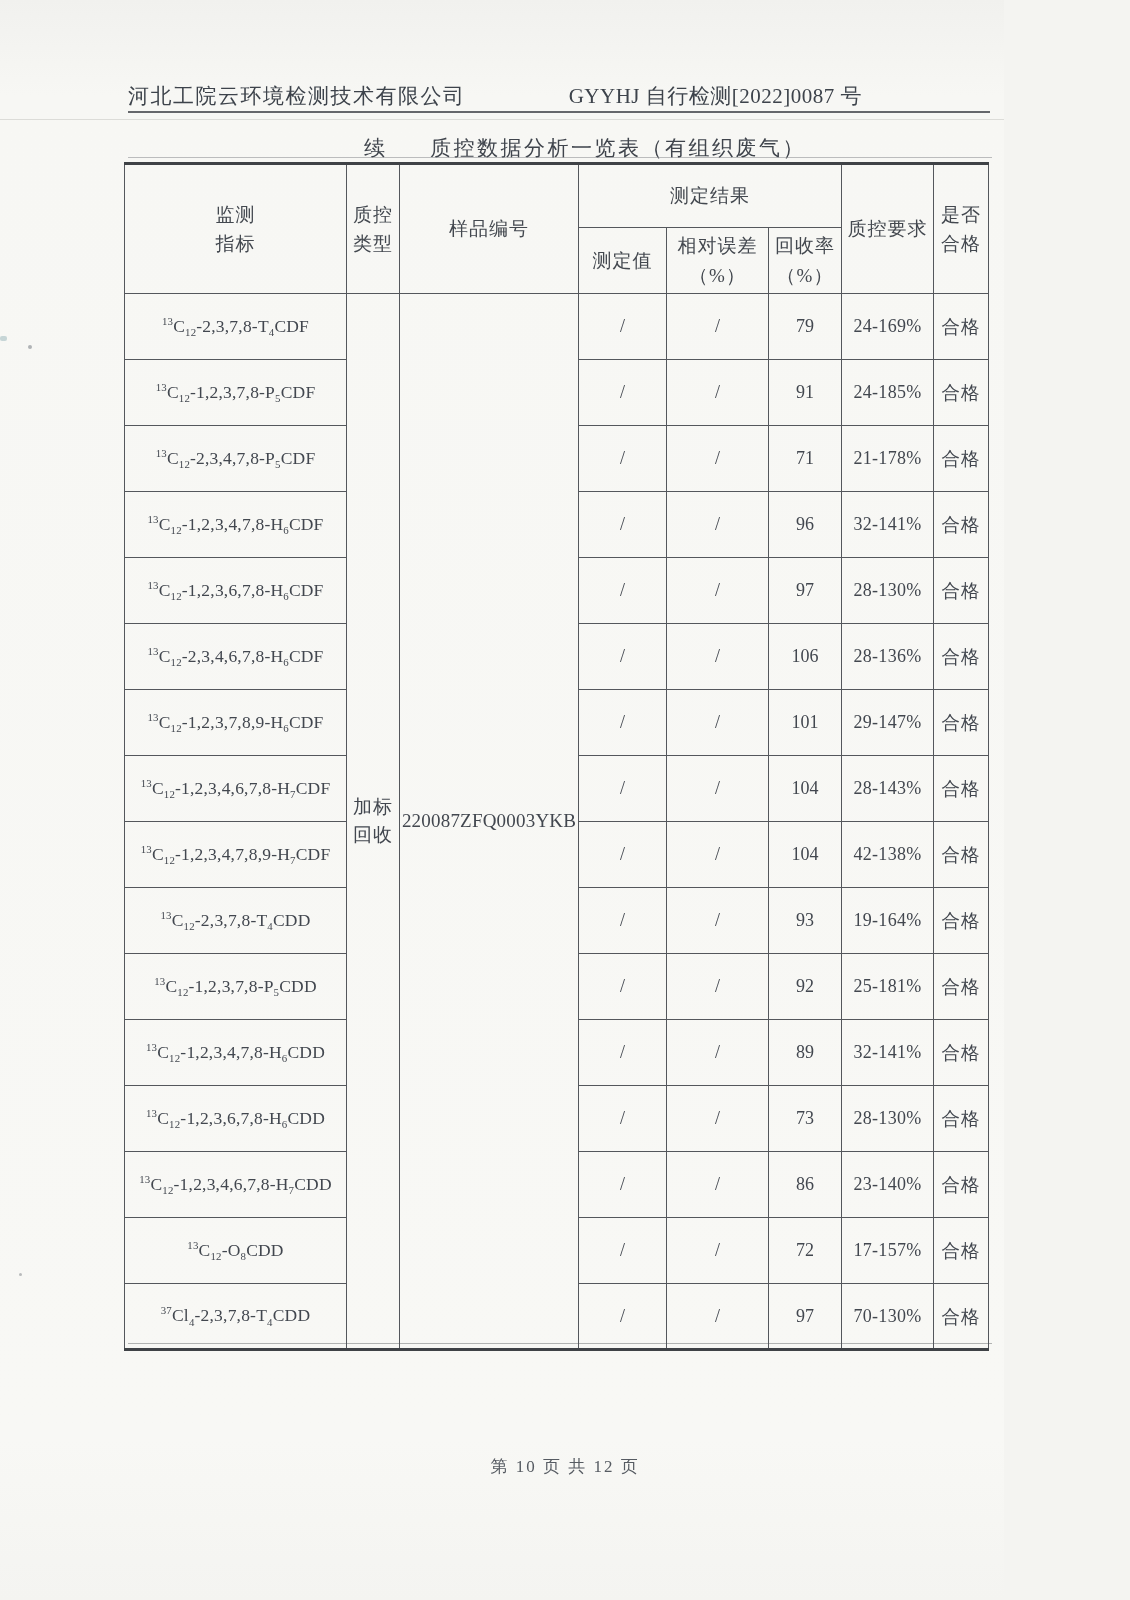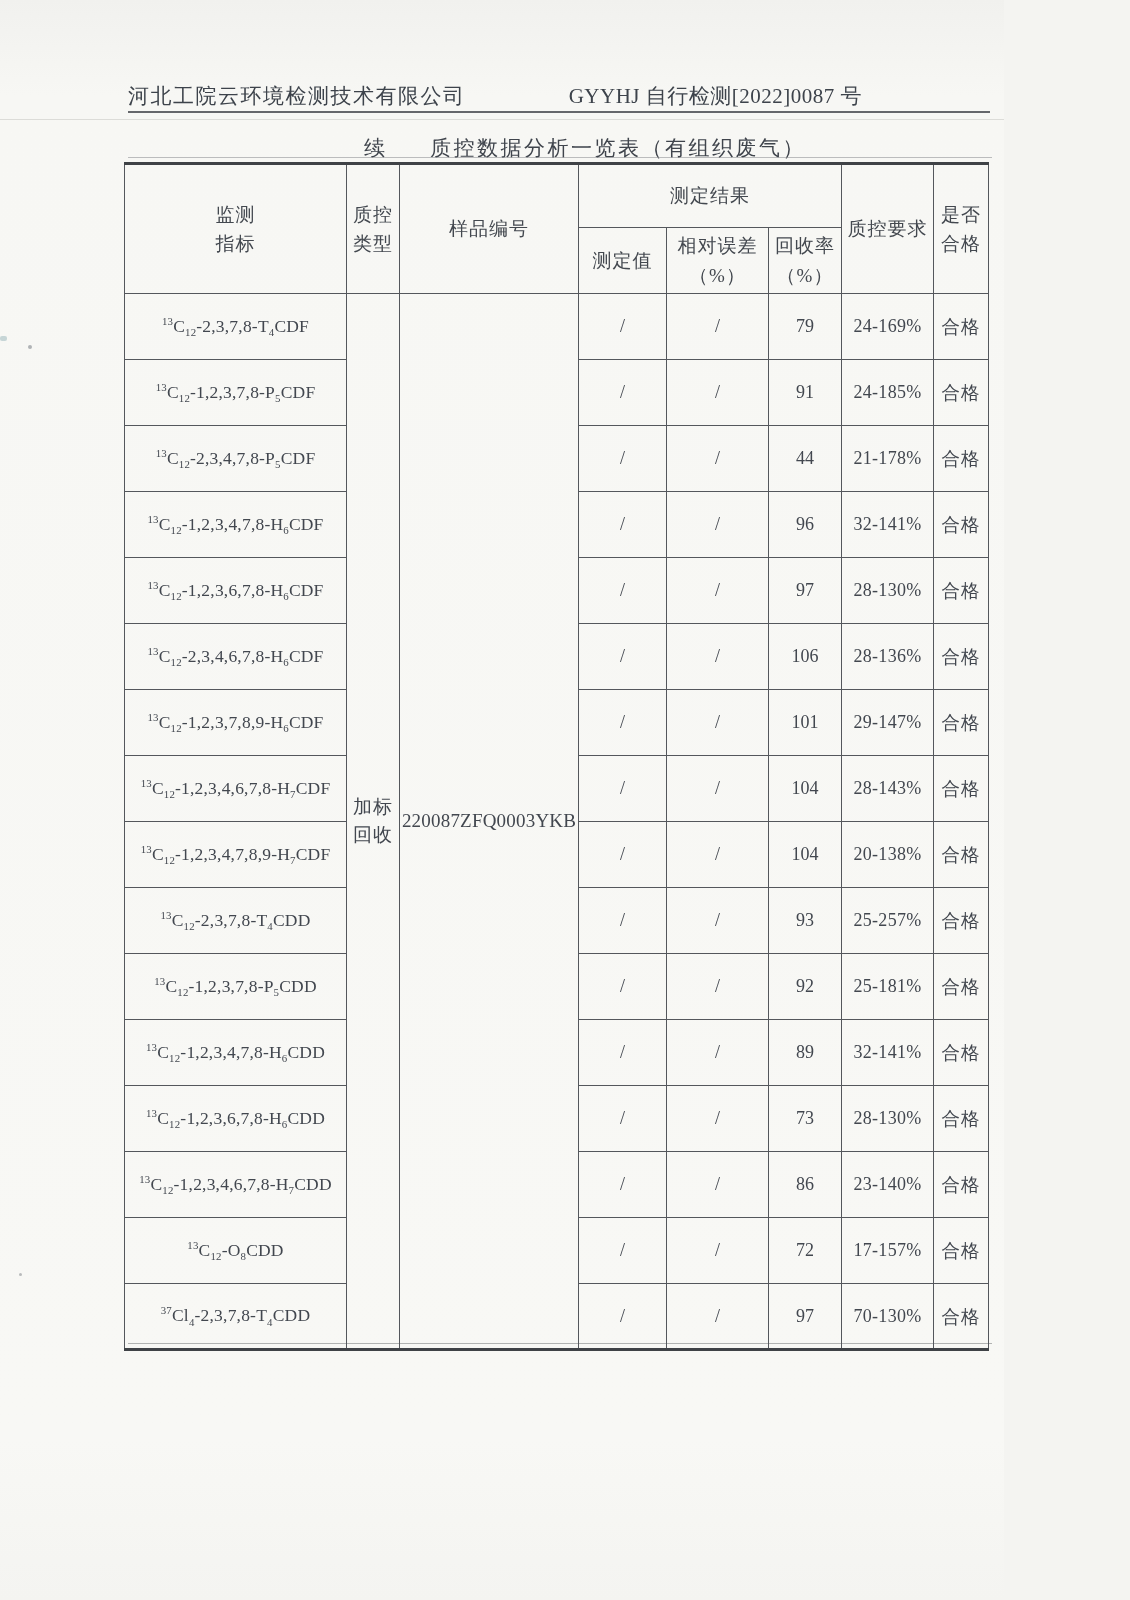--- a/index.html
+++ b/index.html
@@ -154,21 +154,21 @@
           <td class="c-val">/</td>
           <td class="c-val">/</td>
           <td class="c-val">91</td>
           <td class="c-req">24-185%</td>
           <td class="c-ok">合格</td>
         </tr>
         <tr>
           <td class="c-ind"><sup>13</sup>C<sub>12</sub>-2,3,4,7,8-P<sub>5</sub>CDF</td>
           <td class="c-val">/</td>
           <td class="c-val">/</td>
-          <td class="c-val">44</td>
+          <td class="c-val">71</td>
           <td class="c-req">21-178%</td>
           <td class="c-ok">合格</td>
         </tr>
         <tr>
           <td class="c-ind"><sup>13</sup>C<sub>12</sub>-1,2,3,4,7,8-H<sub>6</sub>CDF</td>
           <td class="c-val">/</td>
           <td class="c-val">/</td>
           <td class="c-val">96</td>
           <td class="c-req">32-141%</td>
           <td class="c-ok">合格</td>
@@ -203,29 +203,29 @@
           <td class="c-val">/</td>
           <td class="c-val">104</td>
           <td class="c-req">28-143%</td>
           <td class="c-ok">合格</td>
         </tr>
         <tr>
           <td class="c-ind"><sup>13</sup>C<sub>12</sub>-1,2,3,4,7,8,9-H<sub>7</sub>CDF</td>
           <td class="c-val">/</td>
           <td class="c-val">/</td>
           <td class="c-val">104</td>
-          <td class="c-req">20-138%</td>
+          <td class="c-req">42-138%</td>
           <td class="c-ok">合格</td>
         </tr>
         <tr>
           <td class="c-ind"><sup>13</sup>C<sub>12</sub>-2,3,7,8-T<sub>4</sub>CDD</td>
           <td class="c-val">/</td>
           <td class="c-val">/</td>
           <td class="c-val">93</td>
-          <td class="c-req">25-257%</td>
+          <td class="c-req">19-164%</td>
           <td class="c-ok">合格</td>
         </tr>
         <tr>
           <td class="c-ind"><sup>13</sup>C<sub>12</sub>-1,2,3,7,8-P<sub>5</sub>CDD</td>
           <td class="c-val">/</td>
           <td class="c-val">/</td>
           <td class="c-val">92</td>
           <td class="c-req">25-181%</td>
           <td class="c-ok">合格</td>
         </tr>
@@ -265,20 +265,21 @@
           <td class="c-ind"><sup>37</sup>Cl<sub>4</sub>-2,3,7,8-T<sub>4</sub>CDD</td>
           <td class="c-val">/</td>
           <td class="c-val">/</td>
           <td class="c-val">97</td>
           <td class="c-req">70-130%</td>
           <td class="c-ok">合格</td>
         </tr>
       </tbody>
   </table>
 
+  <div class="footer">第 10 页 共 12 页</div>
 
   <div class="page-edge-right"></div>
   <div class="speck speck-a"></div>
   <div class="speck speck-b"></div>
   <div class="speck speck-c"></div>
 
   <svg class="red-marks" width="32" height="220" viewBox="0 0 32 220">
     <g fill="none" stroke-linecap="round" stroke-width="2.6" opacity="0.8">
       <path class="rm" d="M23 11 l2 3" stroke="#c4484e"></path>
       <path class="rm" d="M12 34 L19 46" stroke="#c4484e"></path>

